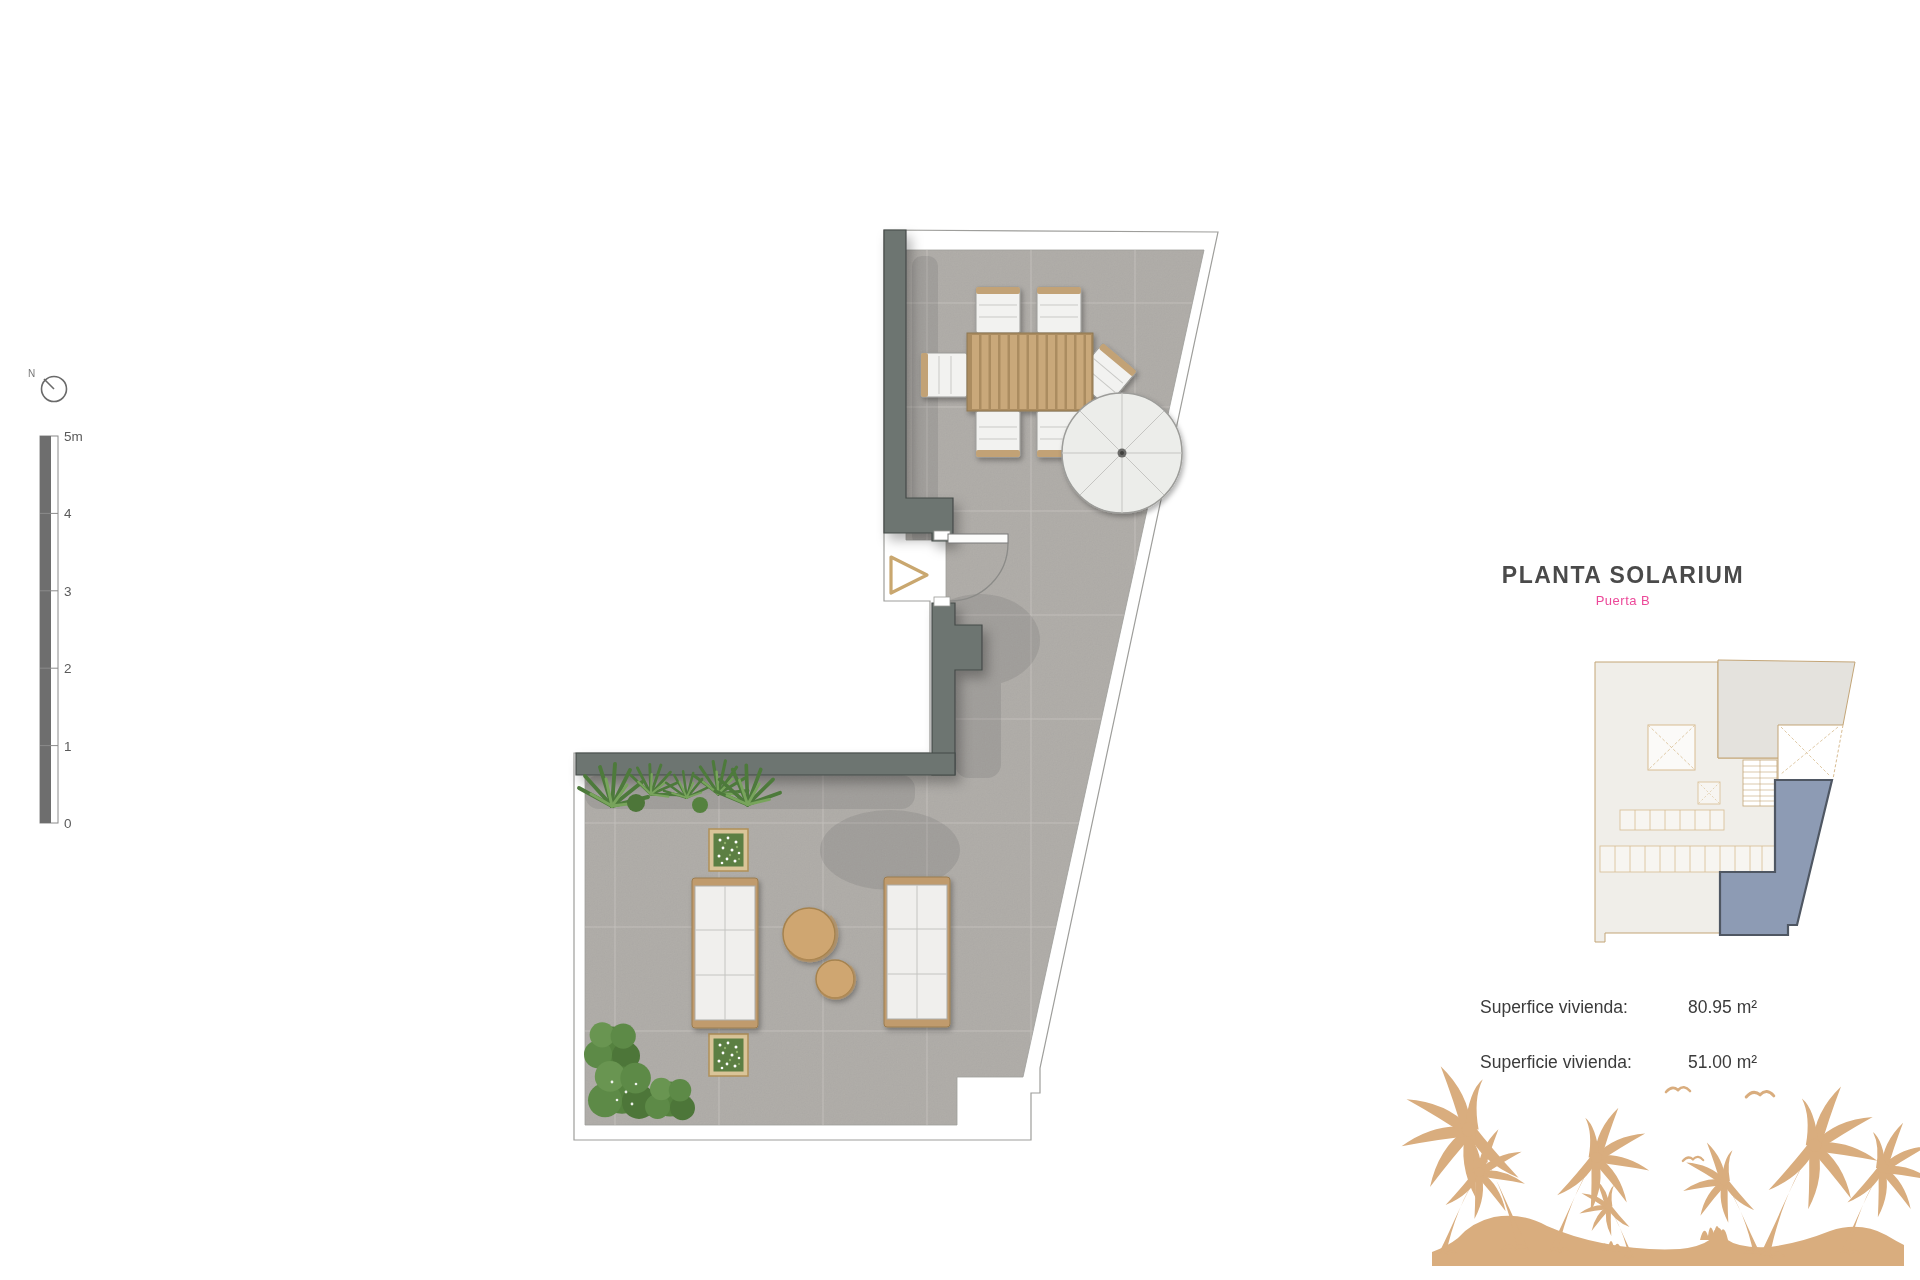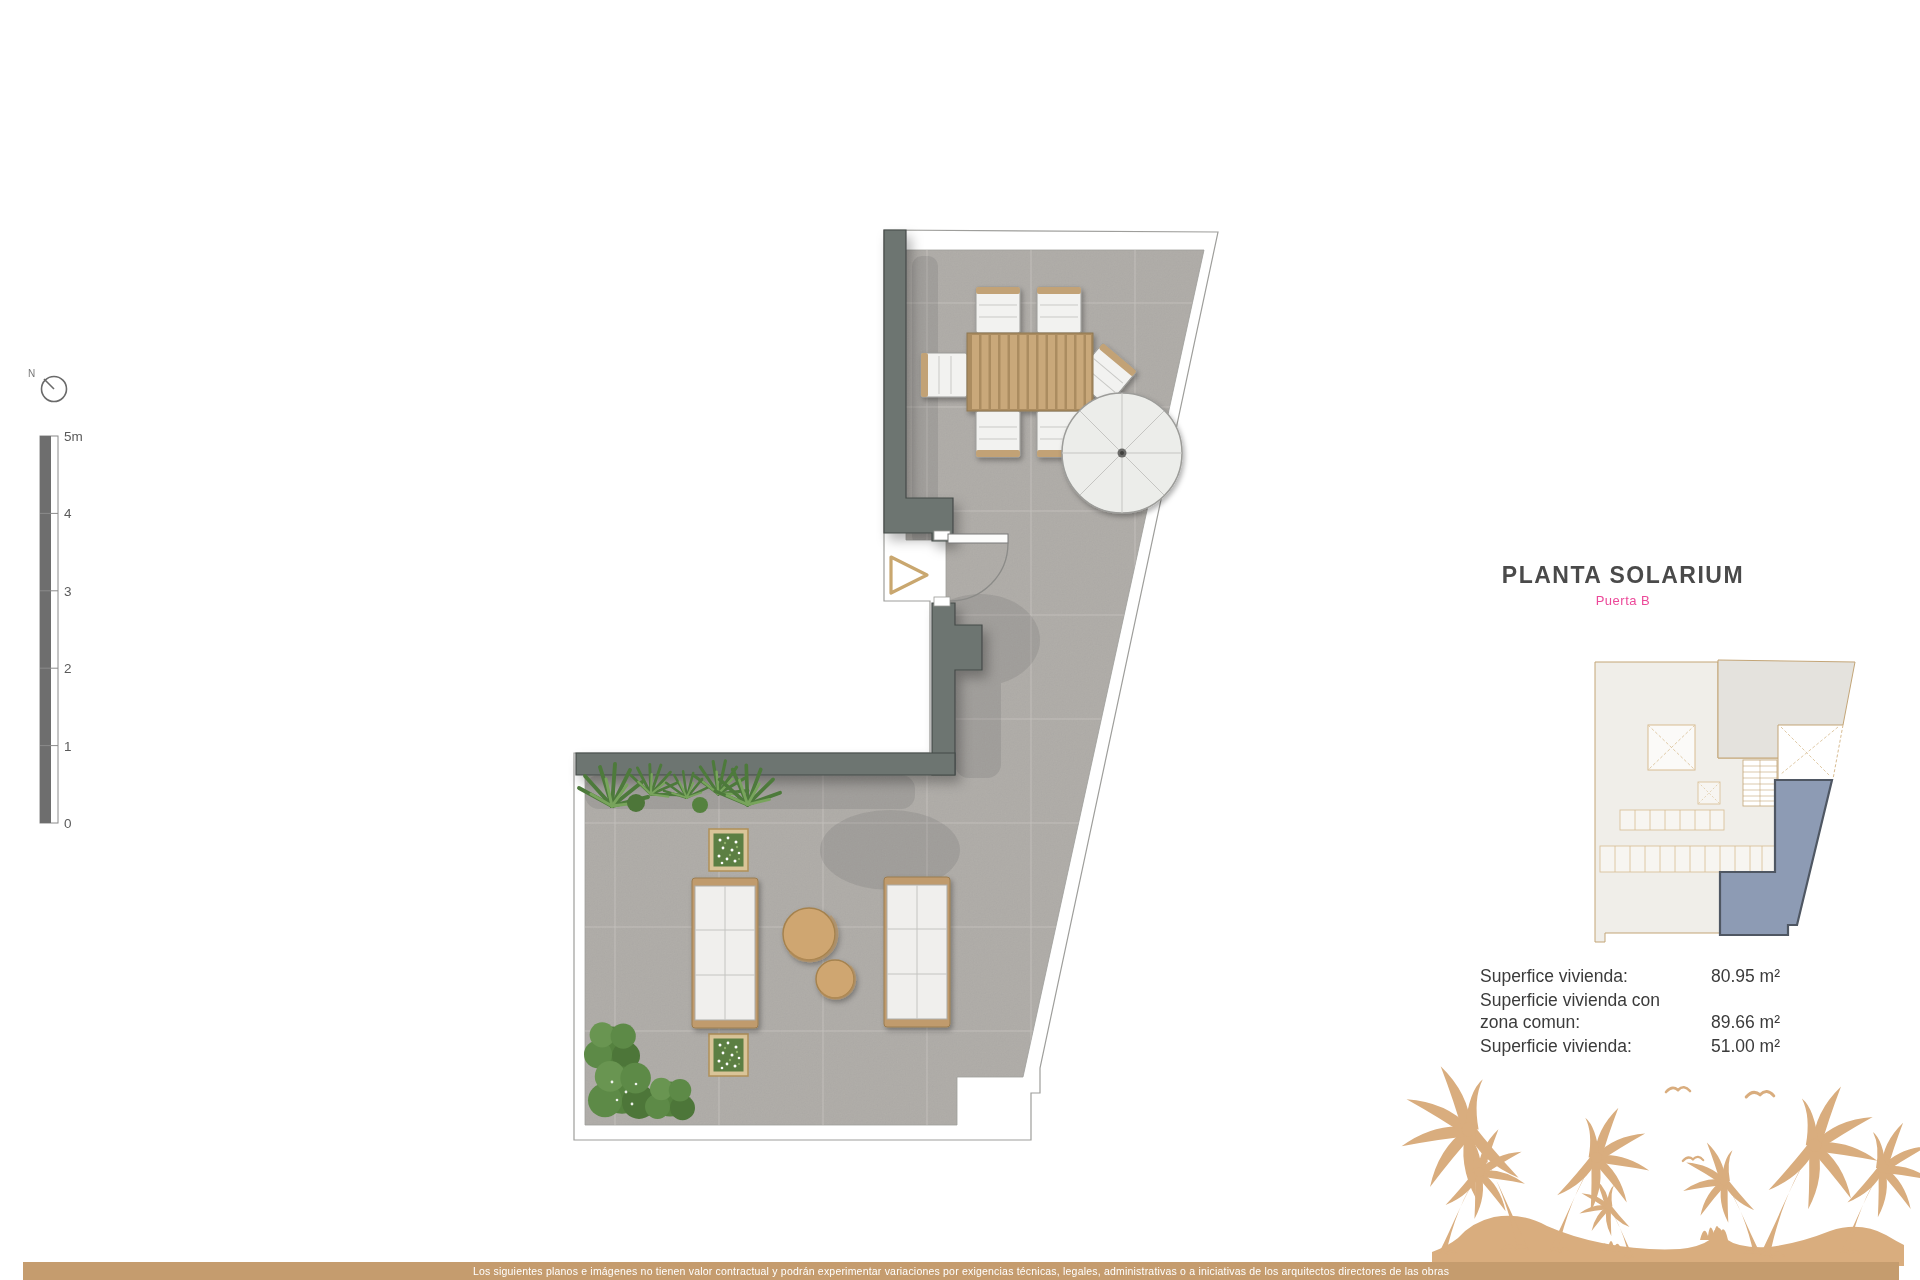--- a/index.html
+++ b/index.html
@@ -5,21 +5,21 @@
   html,body{margin:0;padding:0;background:#ffffff;}
   .page{position:relative;width:1920px;height:1280px;background:#fff;overflow:hidden;
         font-family:"Liberation Sans", sans-serif;}
   #scene{position:absolute;left:0;top:0;}
   .title-block{position:absolute;left:1447px;top:562px;width:352px;text-align:center;color:#4a4a4a;}
   .title-block .main{font-size:23px;font-weight:bold;letter-spacing:1.5px;}
   .title-block .sub{font-size:13px;margin-top:4px;letter-spacing:0.5px;color:#ec4899;}
   .areas{position:absolute;left:1480px;top:966px;width:300px;color:#3b3b3b;font-size:17.5px;line-height:1.25;}
   .area-row{display:flex;align-items:flex-end;margin-bottom:2px;}
   .area-label{width:208px;}
-  .area-value{flex:1;text-align:right;white-space:nowrap;}
+  .area-value{flex:1;white-space:nowrap;margin-top:31px;}
   .footer-bar{position:absolute;left:23px;top:1262px;width:1876px;height:18px;background:#c59c6e;
               display:flex;align-items:center;justify-content:center;}
   .footer-bar span{color:#ffffff;font-size:10.5px;letter-spacing:0.2px;line-height:1;}
   svg text{font-family:"Liberation Sans", sans-serif;}
 </style>
 </head>
 <body>
 
 <div class="page">
 
@@ -334,26 +334,19 @@
   <div class="main">PLANTA SOLARIUM</div>
   <div class="sub">Puerta B</div>
 </div>
 
 <div class="areas">
   <div class="area-row">
     <span class="area-label">Superfice vivienda:</span>
     <span class="area-value">80.95 m²</span>
   </div>
   <div class="area-row">
-    <span class="area-label">Superficie vivienda con zona comun:</span>
-    <span class="area-value">89.66 m²</span>
-  </div>
-  <div class="area-row">
     <span class="area-label">Superficie vivienda:</span>
     <span class="area-value">51.00 m²</span>
   </div>
 </div>
 
-<div class="footer-bar">
-  <span>Los siguientes planos e imágenes no tienen valor contractual y podrán experimentar variaciones por exigencias técnicas, legales, administrativas o a iniciativas de los arquitectos directores de las obras</span>
+
 </div>
 
-</div>
-
 </body></html>

